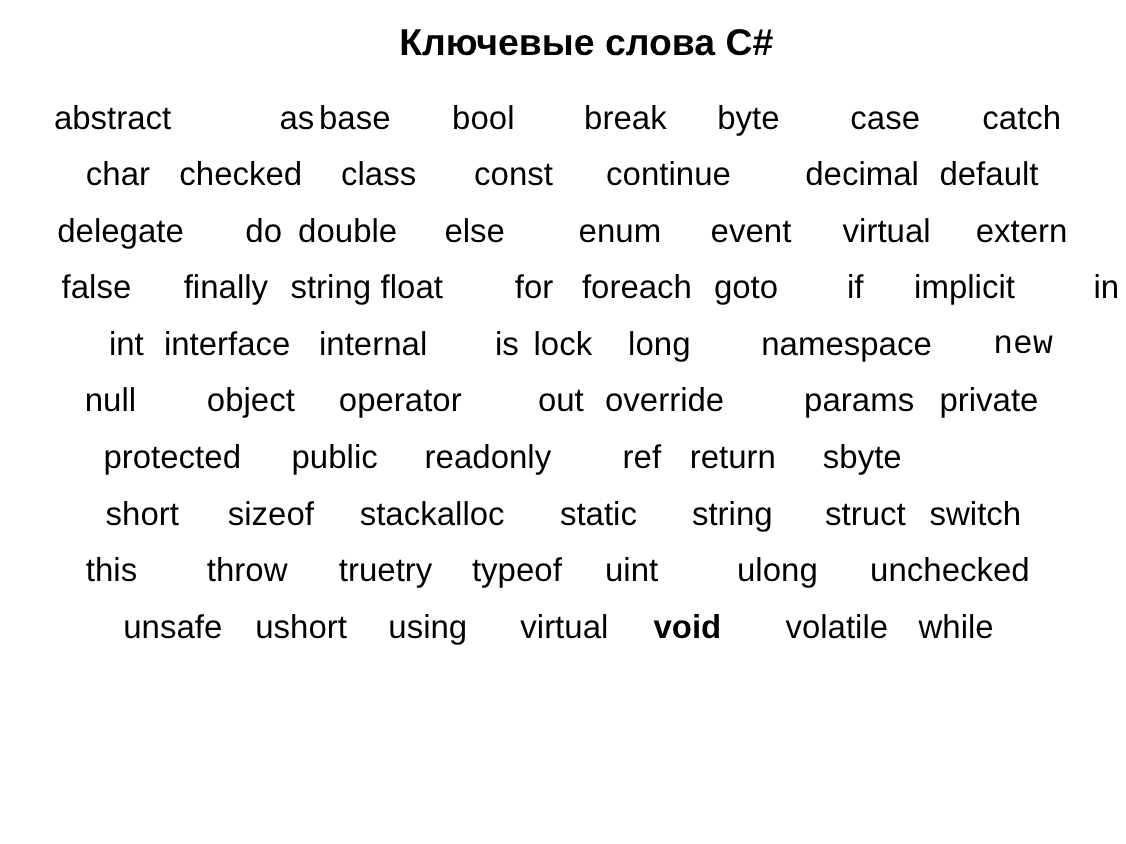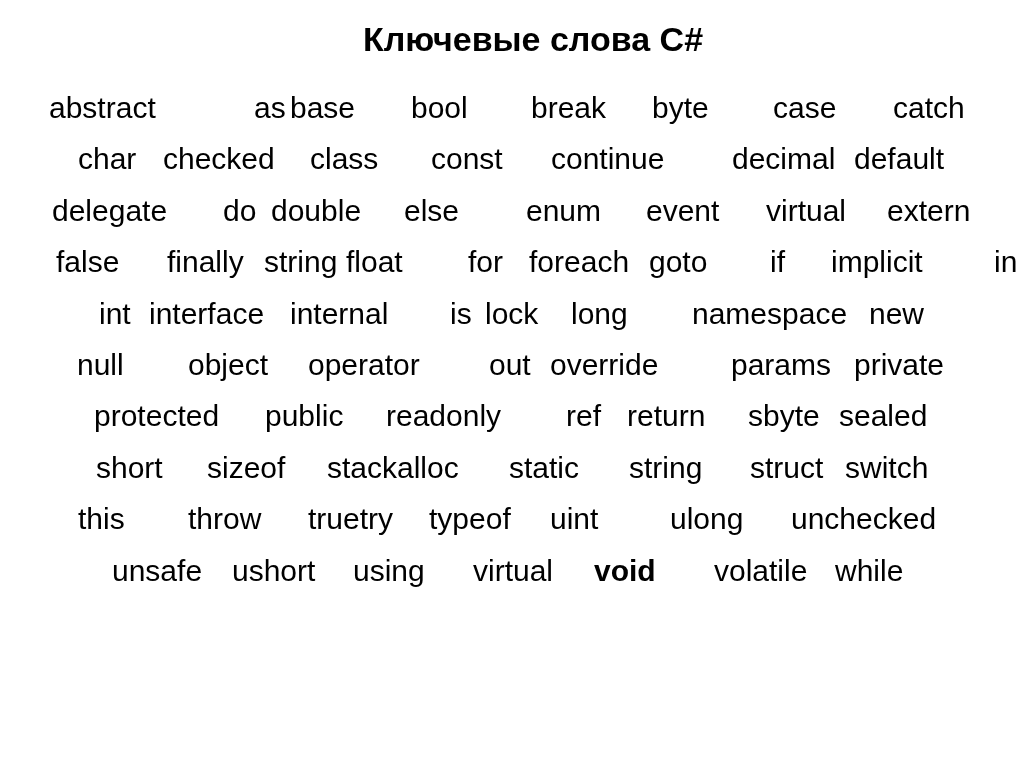--- a/index.html
+++ b/index.html
@@ -95,39 +95,38 @@
         <span class="kw" style="left: 994px;">in</span>
       </div>
       <div class="kw-line" style="top: 294px;">
         <span class="kw" style="left: 99px;">int</span>
         <span class="kw" style="left: 149px;">interface</span>
         <span class="kw" style="left: 290px;">internal</span>
         <span class="kw" style="left: 450px;">is</span>
         <span class="kw" style="left: 485px;">lock</span>
         <span class="kw" style="left: 571px;">long</span>
         <span class="kw" style="left: 692px;">namespace</span>
-        <span class="kw" style="left: 869px;">new</span>
+        <span class="kw" style="left: 903px; font-family: Liberation Mono, monospace;">new</span>
       </div>
       <div class="kw-line" style="top: 345px;">
         <span class="kw" style="left: 77px;">null</span>
         <span class="kw" style="left: 188px;">object</span>
         <span class="kw" style="left: 308px;">operator</span>
         <span class="kw" style="left: 489px;">out</span>
         <span class="kw" style="left: 550px;">override</span>
         <span class="kw" style="left: 731px;">params</span>
         <span class="kw" style="left: 854px;">private</span>
       </div>
       <div class="kw-line" style="top: 396px;">
         <span class="kw" style="left: 94px;">protected</span>
         <span class="kw" style="left: 265px;">public</span>
         <span class="kw" style="left: 386px;">readonly</span>
         <span class="kw" style="left: 566px;">ref</span>
         <span class="kw" style="left: 627px;">return</span>
         <span class="kw" style="left: 748px;">sbyte</span>
-        <span class="kw" style="left: 839px;">sealed</span>
       </div>
       <div class="kw-line" style="top: 448px;">
         <span class="kw" style="left: 96px;">short</span>
         <span class="kw" style="left: 207px;">sizeof</span>
         <span class="kw" style="left: 327px;">stackalloc</span>
         <span class="kw" style="left: 509px;">static</span>
         <span class="kw" style="left: 629px;">string</span>
         <span class="kw" style="left: 750px;">struct</span>
         <span class="kw" style="left: 845px;">switch</span>
       </div>

